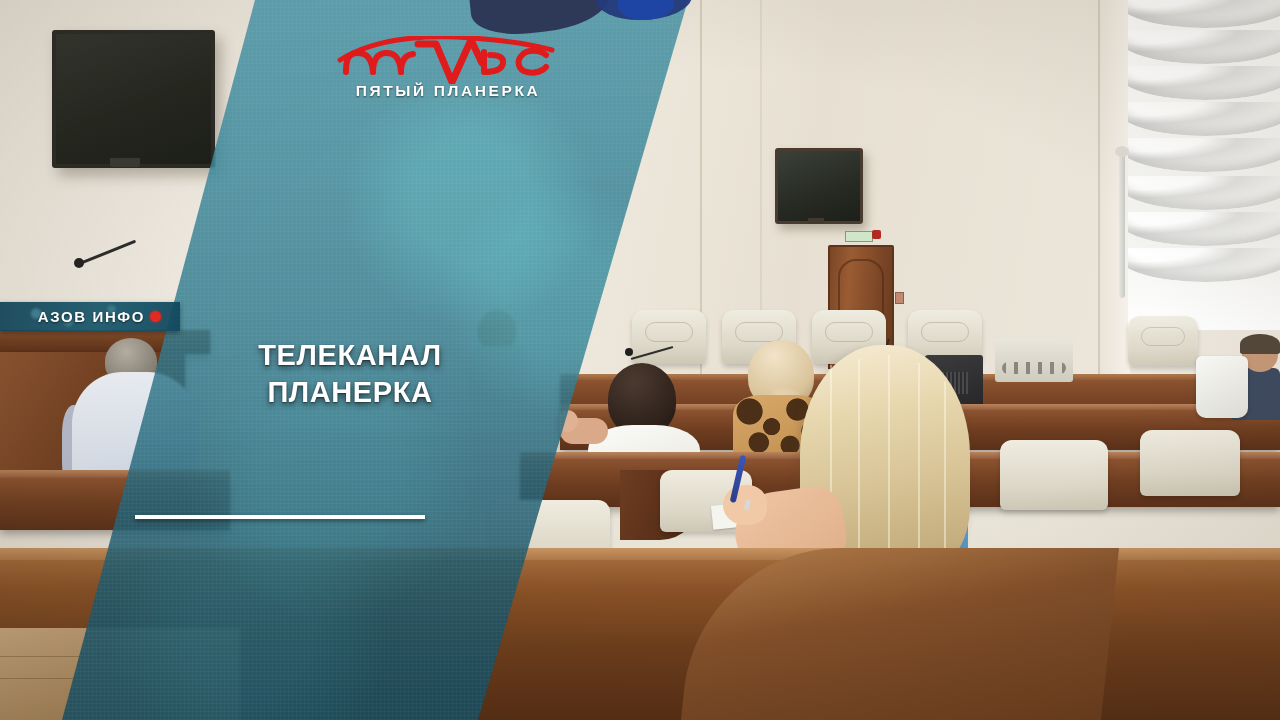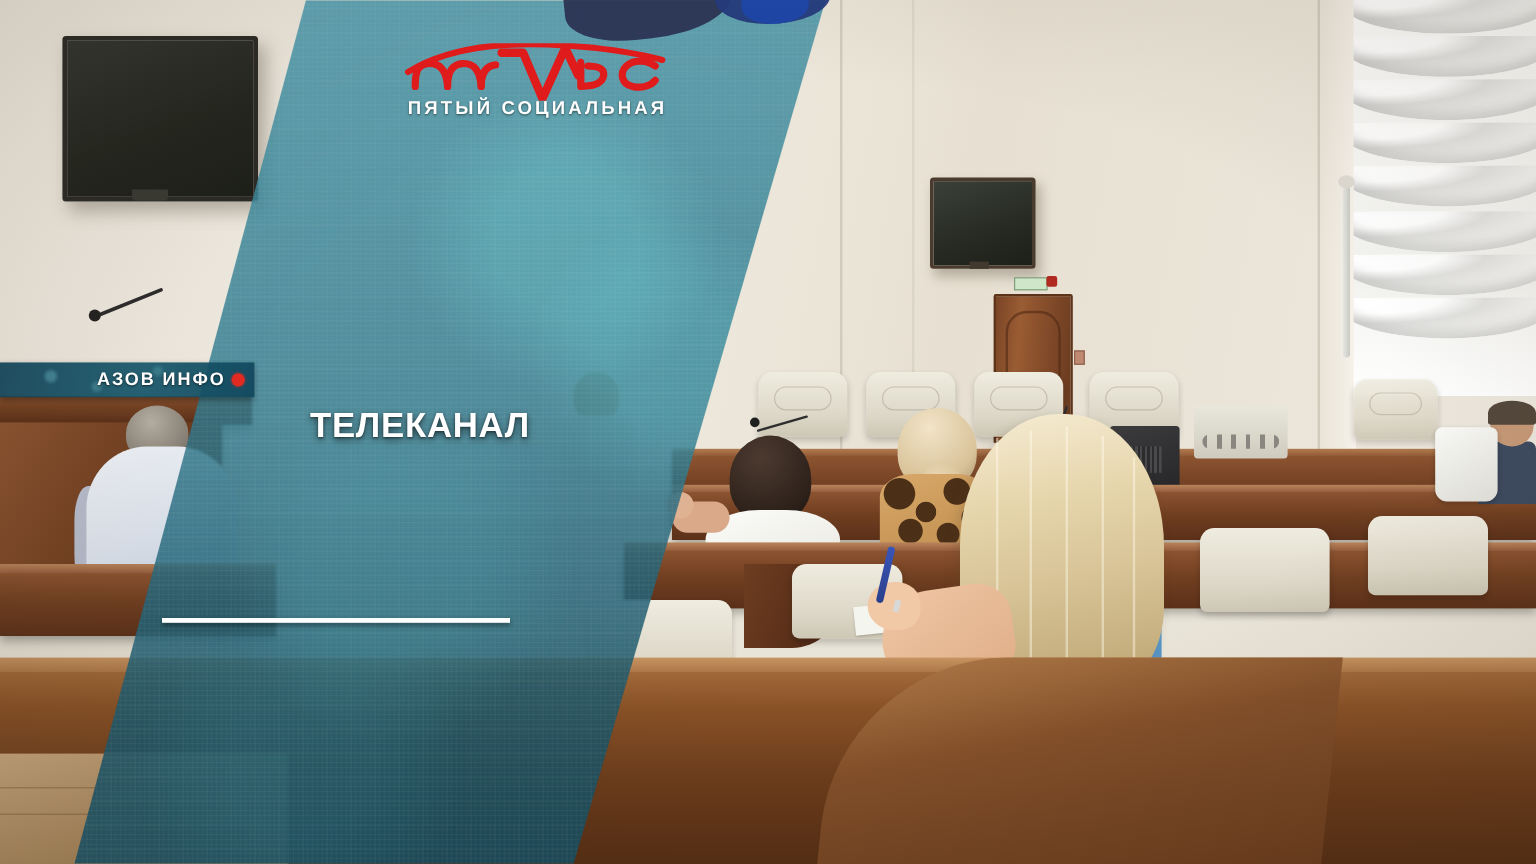--- a/index.html
+++ b/index.html
@@ -216,24 +216,24 @@
 
   
   .logo{position:absolute;left:332px;top:36px;width:232px;height:68px;}
   .logo-script{position:absolute;left:0;top:0;width:232px;height:48px;}
   .logo-sub{position:absolute;left:0;top:46px;width:232px;
     color:#ffffff;font-size:15.5px;font-weight:700;letter-spacing:2.6px;
     text-align:center;white-space:nowrap;
     text-shadow:0 1px 2px rgba(0,0,0,.55);}
 
   
-  .bug{position:absolute;left:0;top:302px;width:212px;height:29px;
+  .bug{position:absolute;left:0;top:302px;width:180px;height:29px;
     background:linear-gradient(100deg,rgba(17,66,86,.93),rgba(22,86,106,.93) 55%,rgba(18,72,94,.95));
     display:flex;align-items:center;justify-content:flex-end;
-    padding-right:8px;box-sizing:border-box;
+    padding-right:19px;box-sizing:border-box;
     box-shadow:0 2px 5px rgba(0,0,0,.35);}
   .bug-sparkle{position:absolute;inset:0;
     background:
       radial-gradient(circle at 20% 40%,rgba(140,225,230,.28) 0 3px,transparent 7px),
       radial-gradient(circle at 38% 70%,rgba(140,225,230,.22) 0 2px,transparent 6px),
       radial-gradient(circle at 62% 25%,rgba(140,225,230,.20) 0 2px,transparent 6px);
     pointer-events:none;}
   .bug-text{position:relative;color:#ffffff;font-size:15px;font-weight:700;
     letter-spacing:1.6px;white-space:nowrap;text-shadow:0 1px 2px rgba(0,0,0,.6);}
   .bug-dot{position:relative;display:inline-block;width:11px;height:11px;
@@ -408,28 +408,29 @@
 
         <path d="M86 8 L104 8 L120 46 L139 4 L150 27" stroke-width="7"></path>
 
         <path d="M152 16 C152 28 152 34 152 36 C162 36 170 34 171 27 C172 21 166 19 158 19" stroke-width="6"></path>
 
         <path d="M214 19 C208 14 196 13 190 19 C184 25 186 34 195 36 C203 38 211 35 214 31" stroke-width="6"></path>
 
         <path d="M8 24 C40 4 86 -2 140 2 C170 4 198 8 220 14" stroke-width="5"></path>
       </g>
     </svg>
-    <div class="logo-sub">ПЯТЫЙ СОЦИАЛЬНАЯ</div>
+    <div class="logo-sub">ПЯТЫЙ ПЛАНЕРКА</div>
   </div>
 
   <div class="bug">
     <div class="bug-sparkle"></div>
     <span class="bug-text">АЗОВ ИНФО</span>
     <span class="bug-dot"></span>
   </div>
 
   <div class="headline">
     <div>ТЕЛЕКАНАЛ</div>
+    <div>ПЛАНЕРКА</div>
   </div>
 
   <div class="rule"></div>
 
 </div>
 
 </body></html>

